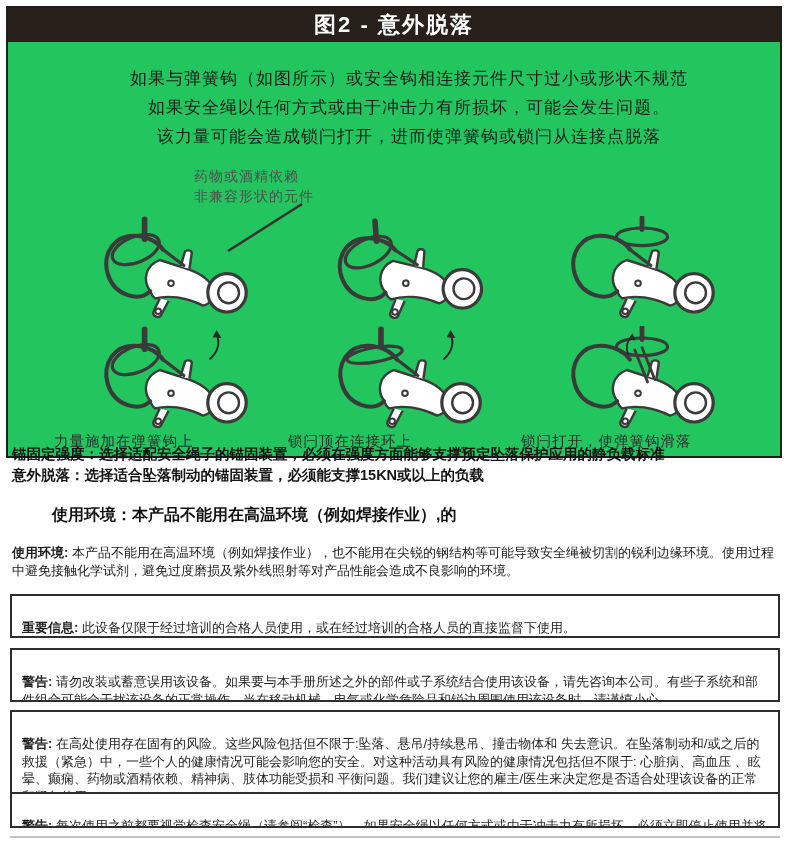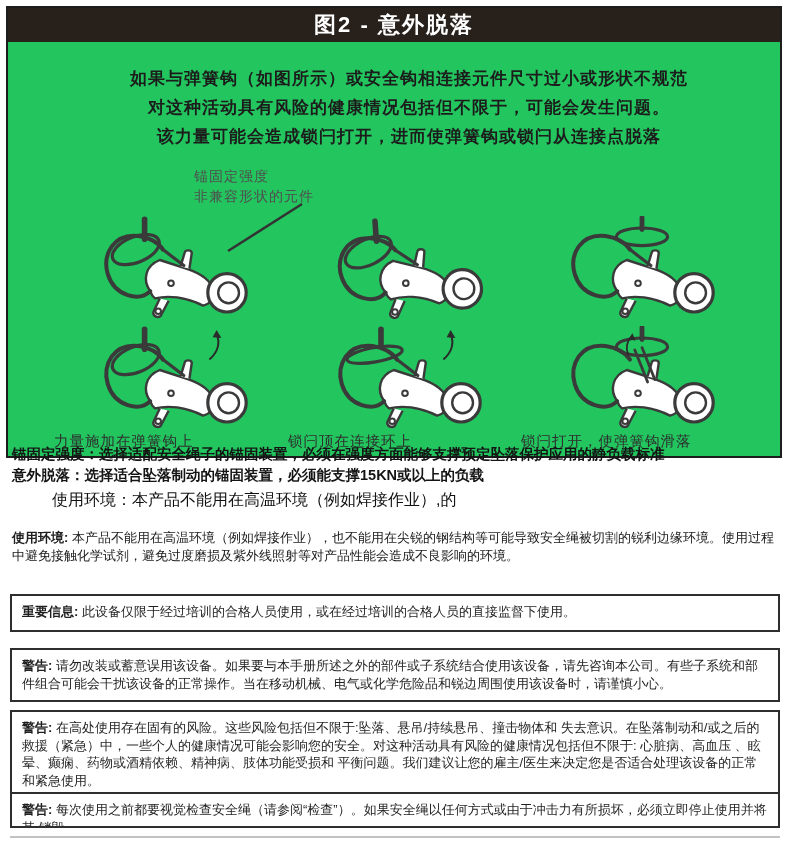--- a/index.html
+++ b/index.html
@@ -7,45 +7,45 @@
               font-family:"Liberation Sans","DejaVu Sans",sans-serif; color:#1b1b1b; }
   .page { position:relative; width:790px; height:851px; background:#fff; }
 
   
   .figure-box { position:absolute; left:6px; top:6px; width:776px; height:452px;
                 border:2px solid #1d1d1d; background:#22c55e; }
   .title-bar { width:100%; height:34px; background:#27201b; color:#fff;
                font-size:22px; font-weight:bold; text-align:center; line-height:34px;
                letter-spacing:2px; }
   .intro { margin-top:22px; text-align:center; font-size:17px; line-height:29px;
-           font-weight:700; color:#1c1c1c; letter-spacing:1px;margin-left:30px; }
+           font-weight:400; color:#1c1c1c; letter-spacing:1px;margin-left:30px; }
   .annotation { position:absolute; left:186px; top:158px; font-size:14px;
                 line-height:20px; color:#4f4f4f; letter-spacing:1px; }
   .pointer-svg { position:absolute; left:0; top:0; width:776px; height:448px; pointer-events:none; }
 
   .diagram-grid { position:absolute; left:46px; top:202px; width:700px;
                   display:grid; grid-template-columns:234px 233px 233px;
                   grid-template-rows:116px 104px; }
   .diagram-cell { display:flex; align-items:center; justify-content:center; }
   .diagram-cell svg { width:206px; height:104px; }
 
   .captions-row { position:absolute; left:46px; top:424px; width:700px;
                   display:grid; grid-template-columns:234px 233px 233px; }
   .caption { text-align:left; font-size:14.5px; color:#2e2e2e; letter-spacing:1px; }
 
   
   .specs { position:absolute; left:12px; top:444px; width:770px; }
   .spec-line { font-size:14.5px; line-height:21px; font-weight:bold; color:#141414; }
-  .spec-env { margin-top:4px; margin-left:40px; font-size:16px; font-weight:normal; color:#111; }
+  .spec-env { margin-top:19px; margin-left:40px; font-size:16px; font-weight:bold; color:#111; }
   .spec-para { margin-top:18px; font-size:13px; line-height:18px; color:#202020; }
   .spec-para .plabel { font-weight:bold; }
 
   
   .notice { position:absolute; left:10px; width:770px; border:2px solid #2e2e2e;
-            background:#fff; padding:7px 10px 9px 10px; font-size:13px;
+            background:#fff; padding:23px 10px 9px 10px; font-size:13px;
             line-height:17.5px; color:#1f1f1f; overflow:hidden; }
   .notice .nlabel { font-weight:bold; }
   .notice-1 { top:594px; max-height:44px; }
   .notice-2 { top:648px; max-height:54px; }
   .notice-3 { top:710px; max-height:88px; }
   .notice-4 { top:792px; max-height:36px; }
 
   .bottom-divider { position:absolute; left:10px; top:836px; width:770px; height:2px;
                     background:#c2c2c2; }
   .defs-holder { position:absolute; width:0; height:0; overflow:hidden; }
@@ -94,26 +94,26 @@
   </defs>
 </svg>
 
 <div class="page">
 
   <div class="figure-box">
     <div class="title-bar">图2 - 意外脱落</div>
 
     <div class="intro">
       <div>如果与弹簧钩（如图所示）或安全钩相连接元件尺寸过小或形状不规范</div>
-      <div>对这种活动具有风险的健康情况包括但不限于，可能会发生问题。</div>
+      <div>如果安全绳以任何方式或由于冲击力有所损坏，可能会发生问题。</div>
       <div>该力量可能会造成锁闩打开，进而使弹簧钩或锁闩从连接点脱落</div>
     </div>
 
     <div class="annotation">
-      <div>锚固定强度</div>
+      <div>药物或酒精依赖</div>
       <div>非兼容形状的元件</div>
     </div>
 
     <svg class="pointer-svg">
       <line x1="294" y1="196" x2="220" y2="243" stroke="#333" stroke-width="2.5"></line>
     </svg>
 
     <div class="diagram-grid">
       <div class="diagram-cell">
         <svg viewBox="0 0 200 130">

